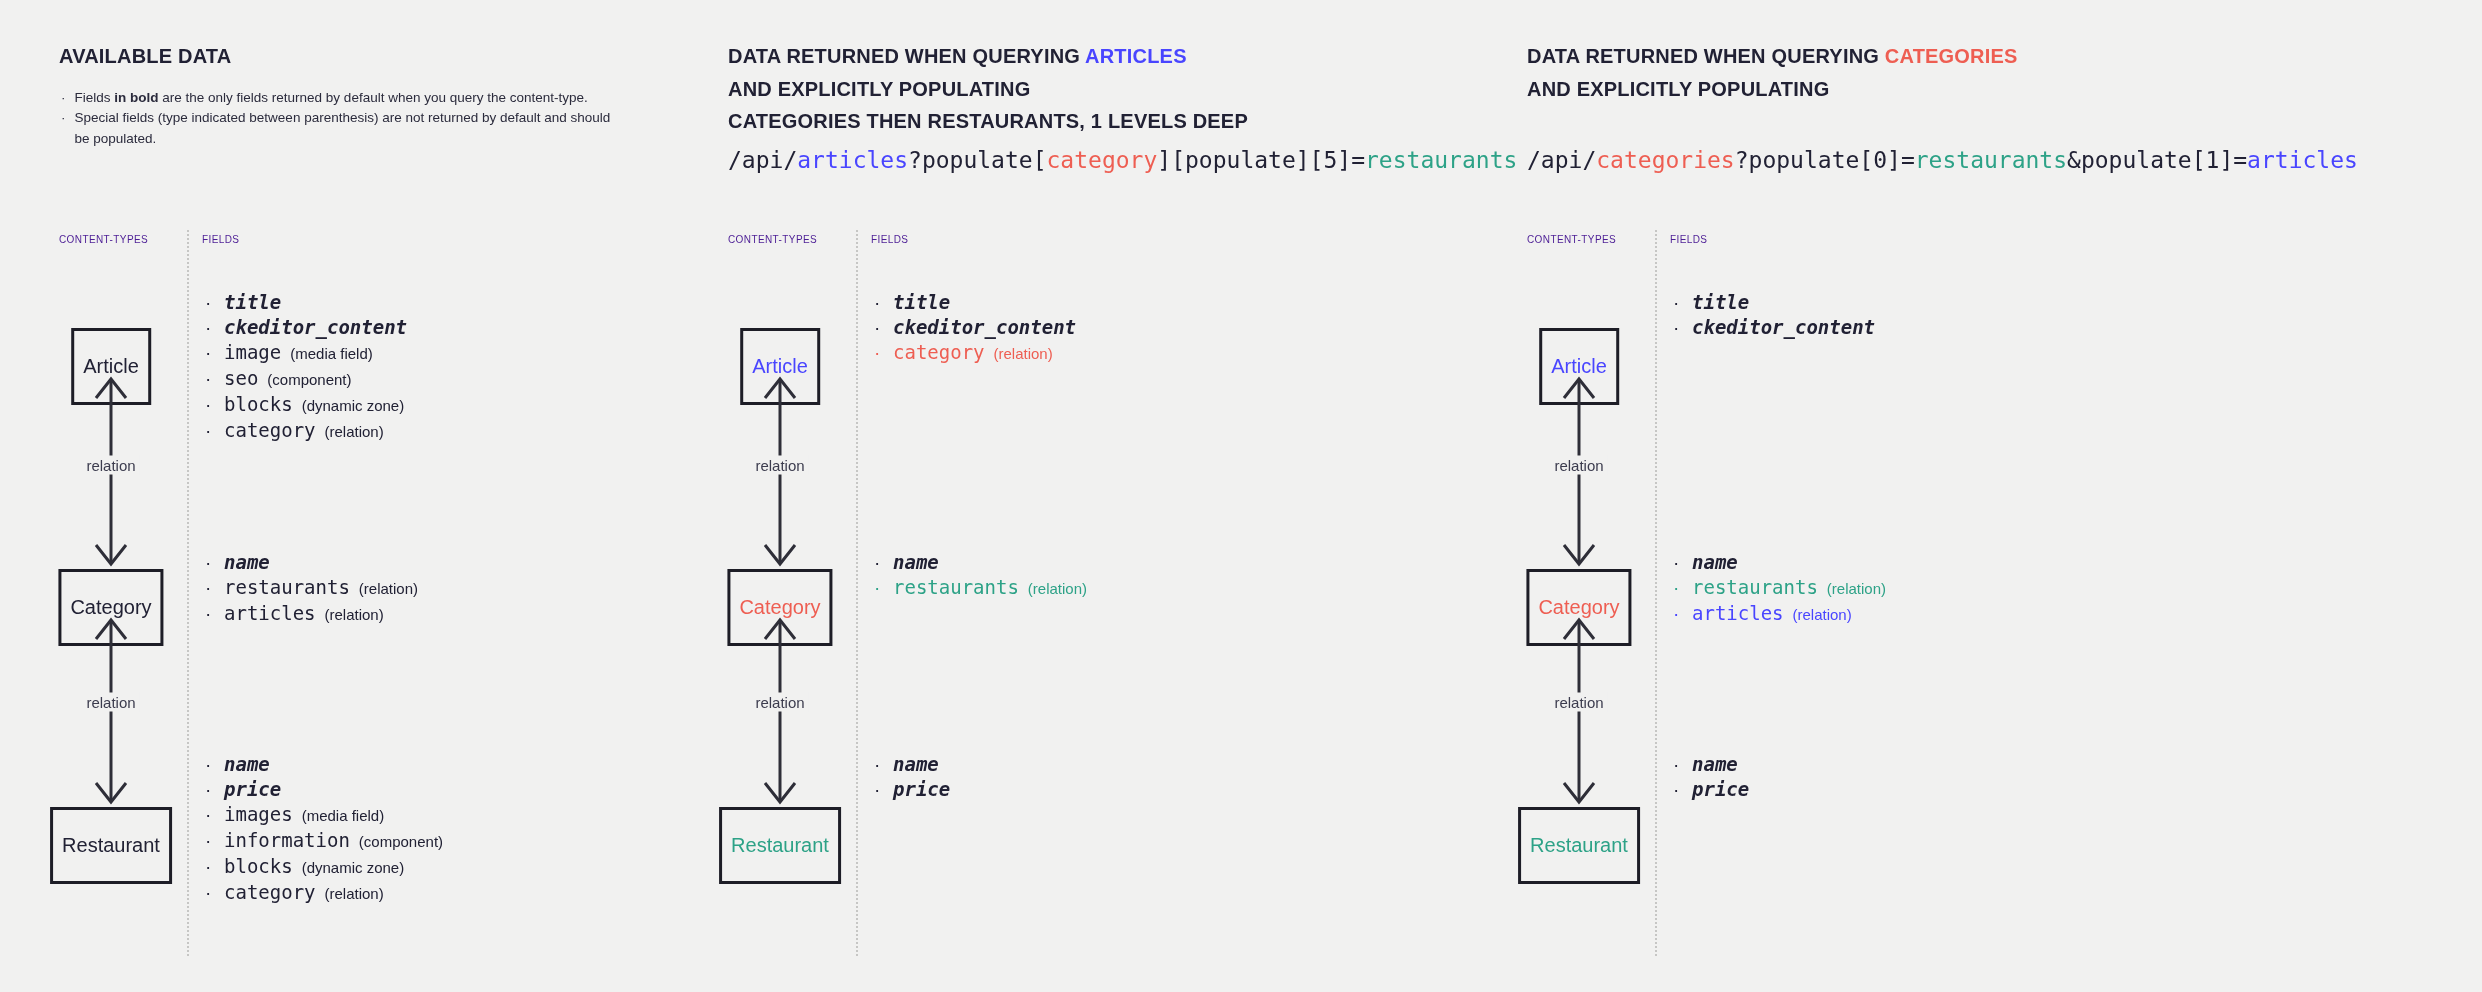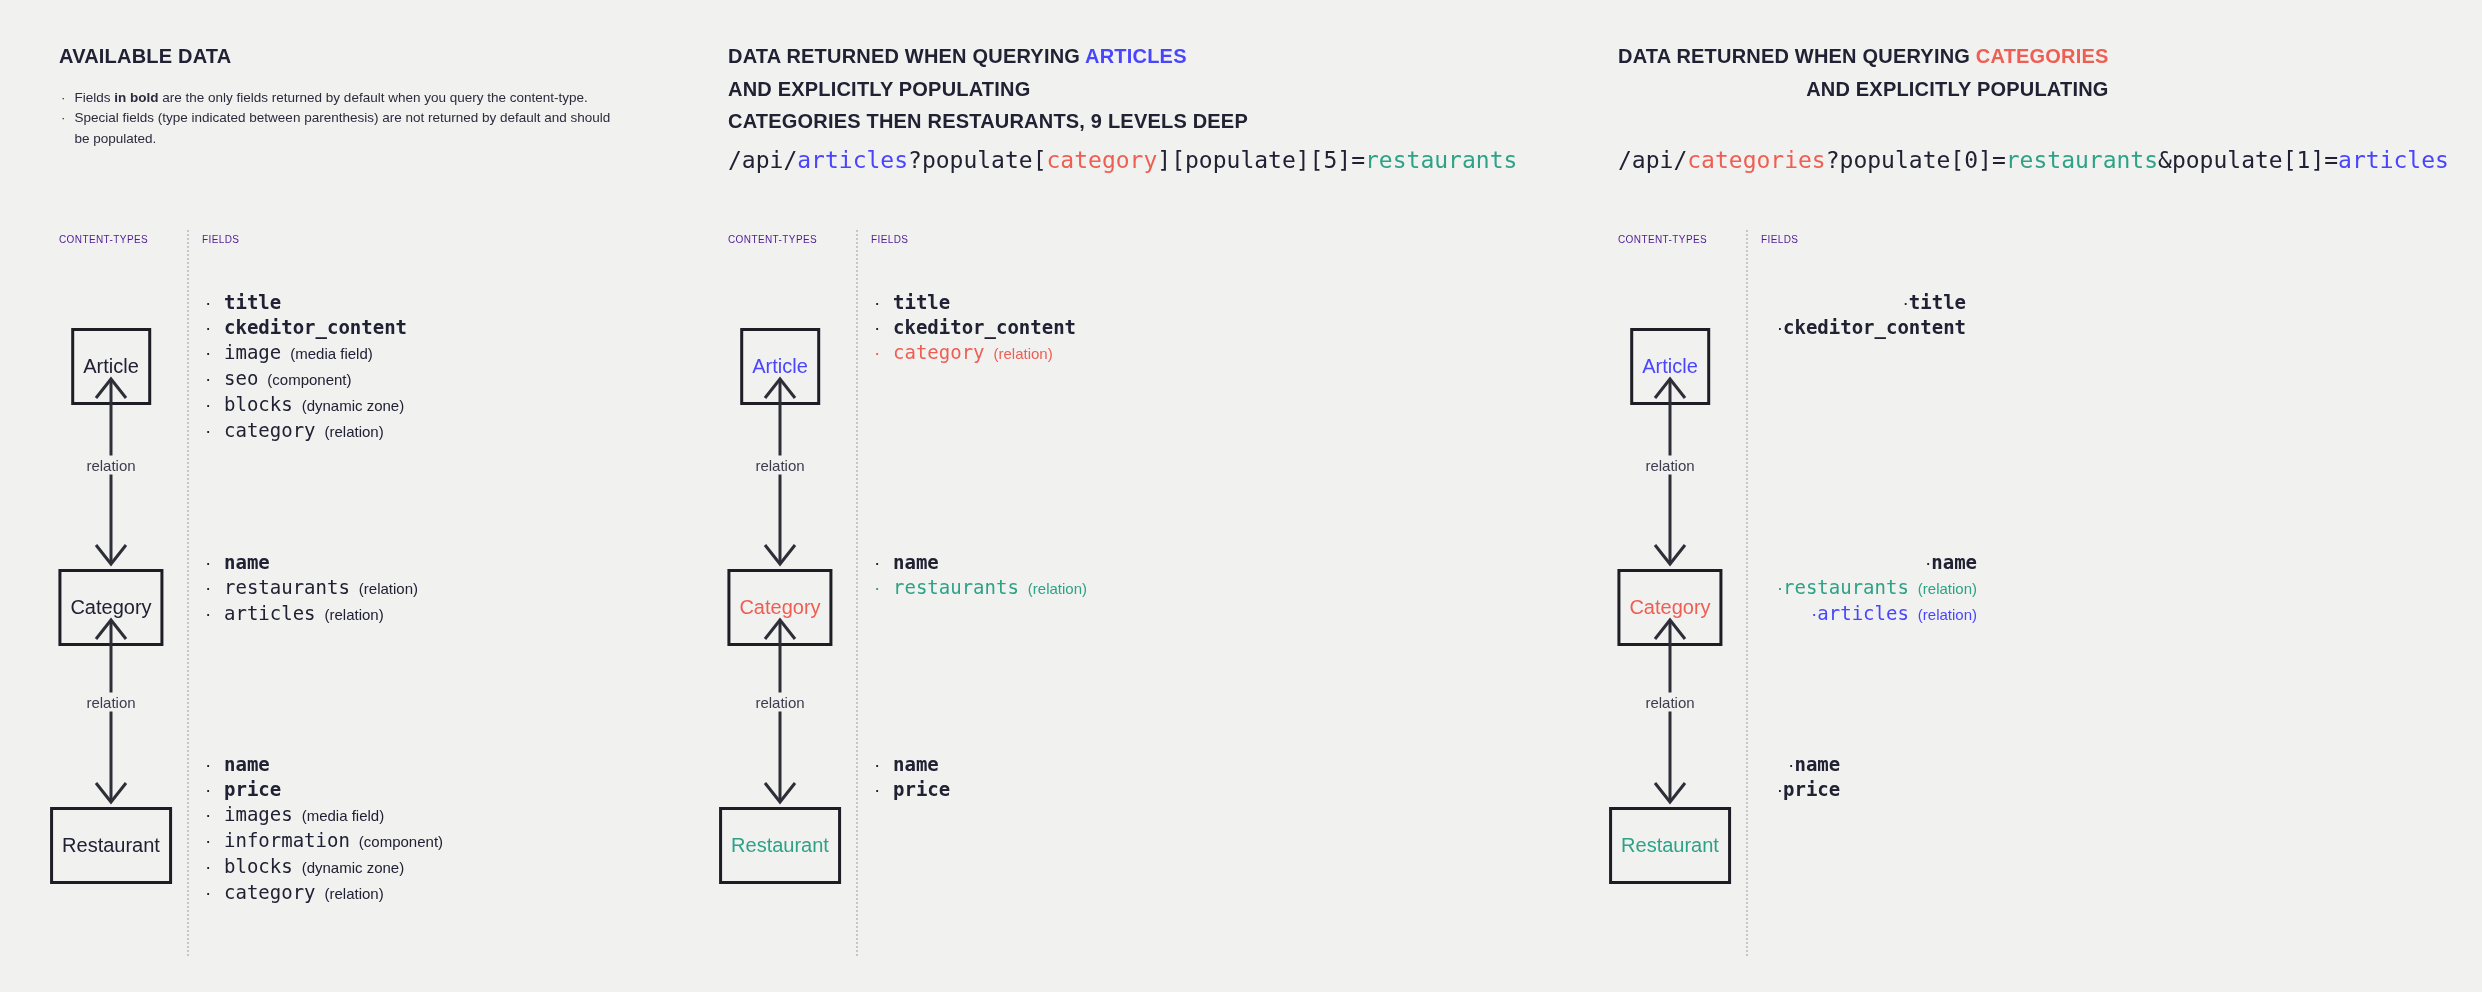--- a/index.html
+++ b/index.html
@@ -1,21 +1,21 @@
 <!DOCTYPE html>
 <html><head>
 <meta charset="utf-8">
 <style>
   html,body{margin:0;padding:0;background:#f1f1f0;}
   body{font-family:"Liberation Sans",sans-serif;color:#212134;}
   .page{position:relative;width:2482px;height:992px;overflow:hidden;background:#f1f1f0;}
   .col{position:absolute;top:0;height:100%;width:700px;}
   .col1{left:59px;}
   .col2{left:728px;}
-  .col3{left:1618px;text-align:right;}
+  .col3{left:1527px;}
   .title{position:absolute;top:40px;left:0;margin:0;font-size:20px;line-height:32.5px;
          font-weight:700;letter-spacing:.2px;white-space:nowrap;color:#212134;}
   .tline{display:block;}
   .notes{position:absolute;top:88px;left:2px;margin:0;padding:0;list-style:none;width:555px;
          font-size:13.5px;line-height:1.5;color:#2b2b3c;}
   .notes li{display:flex;gap:9px;align-items:flex-start;}
   .ndot{flex:0 0 auto;}
   .api{position:absolute;top:147px;left:0;font-family:"DejaVu Sans Mono",monospace;
        font-size:23px;white-space:nowrap;}
   .hdr{position:absolute;top:234px;font-size:10px;letter-spacing:.4px;color:#4c1d95;white-space:nowrap;}
@@ -25,21 +25,21 @@
   .box{position:absolute;left:52px;transform:translateX(-50%);border:3px solid #1d1d26;
        background:#f1f1f0;padding:23px 9px;font-size:20px;line-height:1.25;white-space:nowrap;}
   .arrow{position:absolute;left:52px;transform:translateX(-50%);}
   .arrow line,.arrow polyline{stroke:#2e2e38;stroke-width:3;fill:none;stroke-linejoin:miter;}
   .rel{position:absolute;left:52px;transform:translate(-50%,-50%);font-size:15px;color:#3c3c4e;
        background:#f1f1f0;padding:1px 4px;white-space:nowrap;}
   .fields{position:absolute;left:146px;}
   .field{font-size:19px;line-height:25px;white-space:nowrap;}
   .dot{display:inline-block;width:19px;}
   .fn{font-family:"DejaVu Sans Mono",monospace;}
-  .field.b .fn{font-weight:700;}
+  .field.b .fn{font-weight:700;font-style:italic;}
   .ft{font-size:15px;margin-left:9px;}
   .ft:empty{display:none;}
 </style>
 </head>
 <body>
 
 <div class="page">
 
   <section class="col col1">
     <h1 class="title">
@@ -95,21 +95,21 @@
       <div class="field" style="color: rgb(33, 33, 52);"><span class="dot">·</span><span class="fn">information</span><span class="ft">(component)</span></div>
       <div class="field" style="color: rgb(33, 33, 52);"><span class="dot">·</span><span class="fn">blocks</span><span class="ft">(dynamic zone)</span></div>
       <div class="field" style="color: rgb(33, 33, 52);"><span class="dot">·</span><span class="fn">category</span><span class="ft">(relation)</span></div>
     </div>
   </section>
 
   <section class="col col2">
     <h1 class="title">
       <span class="tline"><span style="color: rgb(33, 33, 52);">DATA RETURNED WHEN QUERYING </span><span style="color: rgb(73, 69, 255);">ARTICLES</span></span>
       <span class="tline" style="color: rgb(33, 33, 52);">AND EXPLICITLY POPULATING</span>
-      <span class="tline" style="color: rgb(33, 33, 52);">CATEGORIES THEN RESTAURANTS, 9 LEVELS DEEP</span>
+      <span class="tline" style="color: rgb(33, 33, 52);">CATEGORIES THEN RESTAURANTS, 1 LEVELS DEEP</span>
     </h1>
     <div class="api">
       <span style="color: rgb(33, 33, 52);">/api/</span><span style="color: rgb(73, 69, 255);">articles</span><span style="color: rgb(33, 33, 52);">?populate[</span><span style="color: rgb(238, 94, 82);">category</span><span style="color: rgb(33, 33, 52);">][populate][5]=</span><span style="color: rgb(45, 162, 135);">restaurants</span>
     </div>
     <div class="hdr hdrL">CONTENT-TYPES</div>
     <div class="hdr hdrR">FIELDS</div>
     <div class="sep"></div>
 
     <div class="box" style="top: 328px; color: rgb(73, 69, 255);">Article</div>
     <svg class="arrow" style="top:374px" width="44" height="195" viewBox="0 0 44 195">

